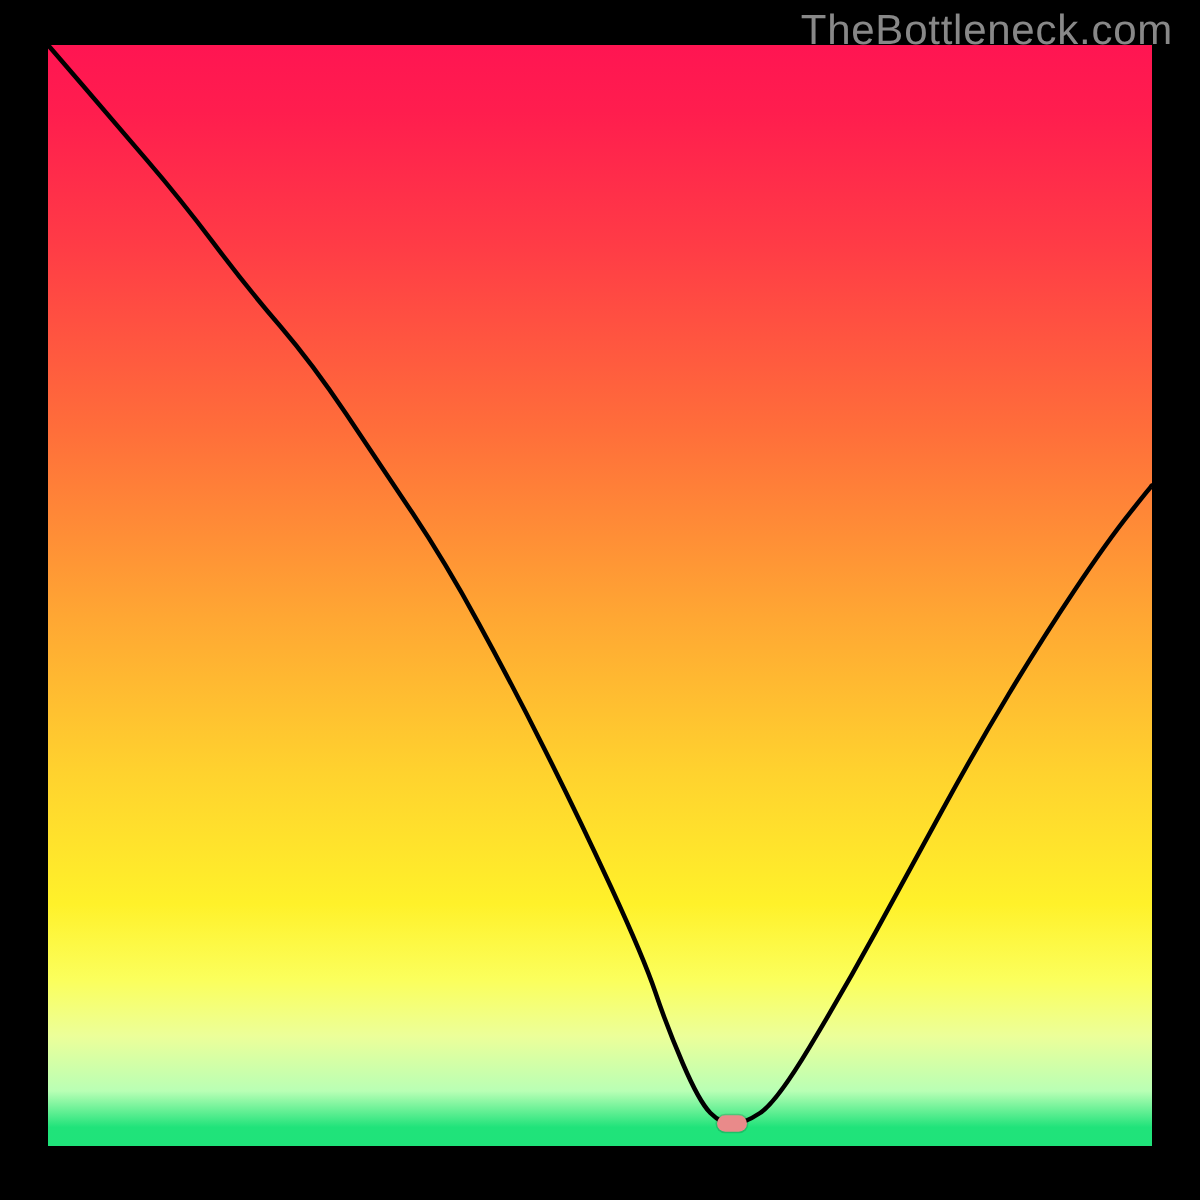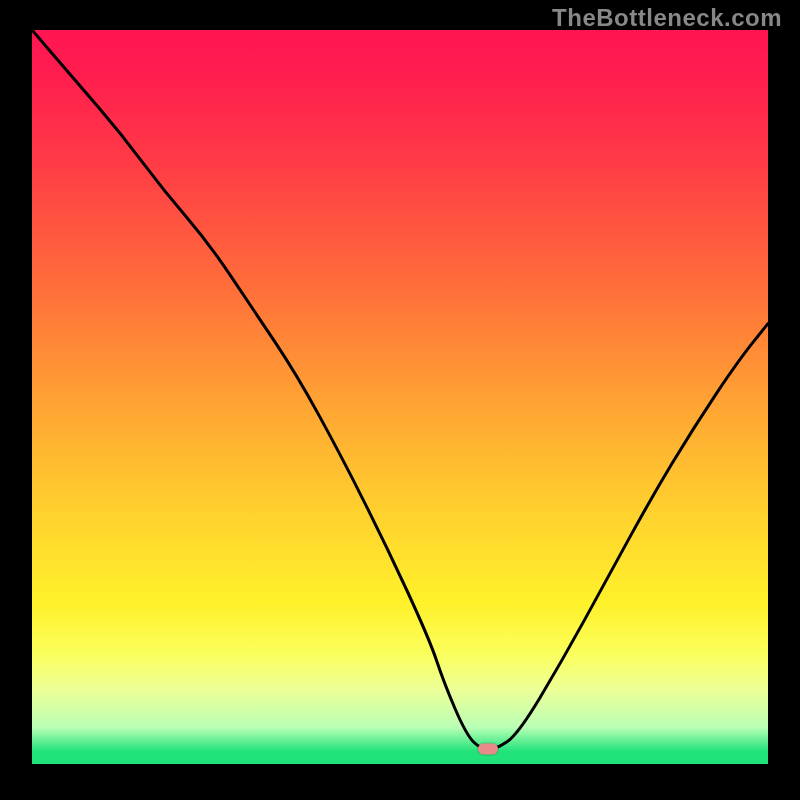--- a/index.html
+++ b/index.html
@@ -13,25 +13,24 @@
   .container {
     position: relative;
     width: 800px;
     height: 800px;
   }
   .watermark {
     position: absolute;
     top: 4px;
     right: 18px;
     color: #888;
-    font-size: 24px;
+    font-size: 28px;
     letter-spacing: 0.5px;
     z-index: 50;
     user-select: none;
-    font-weight: bold;
   }
   .plot-outer {
     position: absolute;
     left: 0;
     top: 0;
     width: 800px;
     height: 800px;
     background: #000;
   }
   .plot-area {

